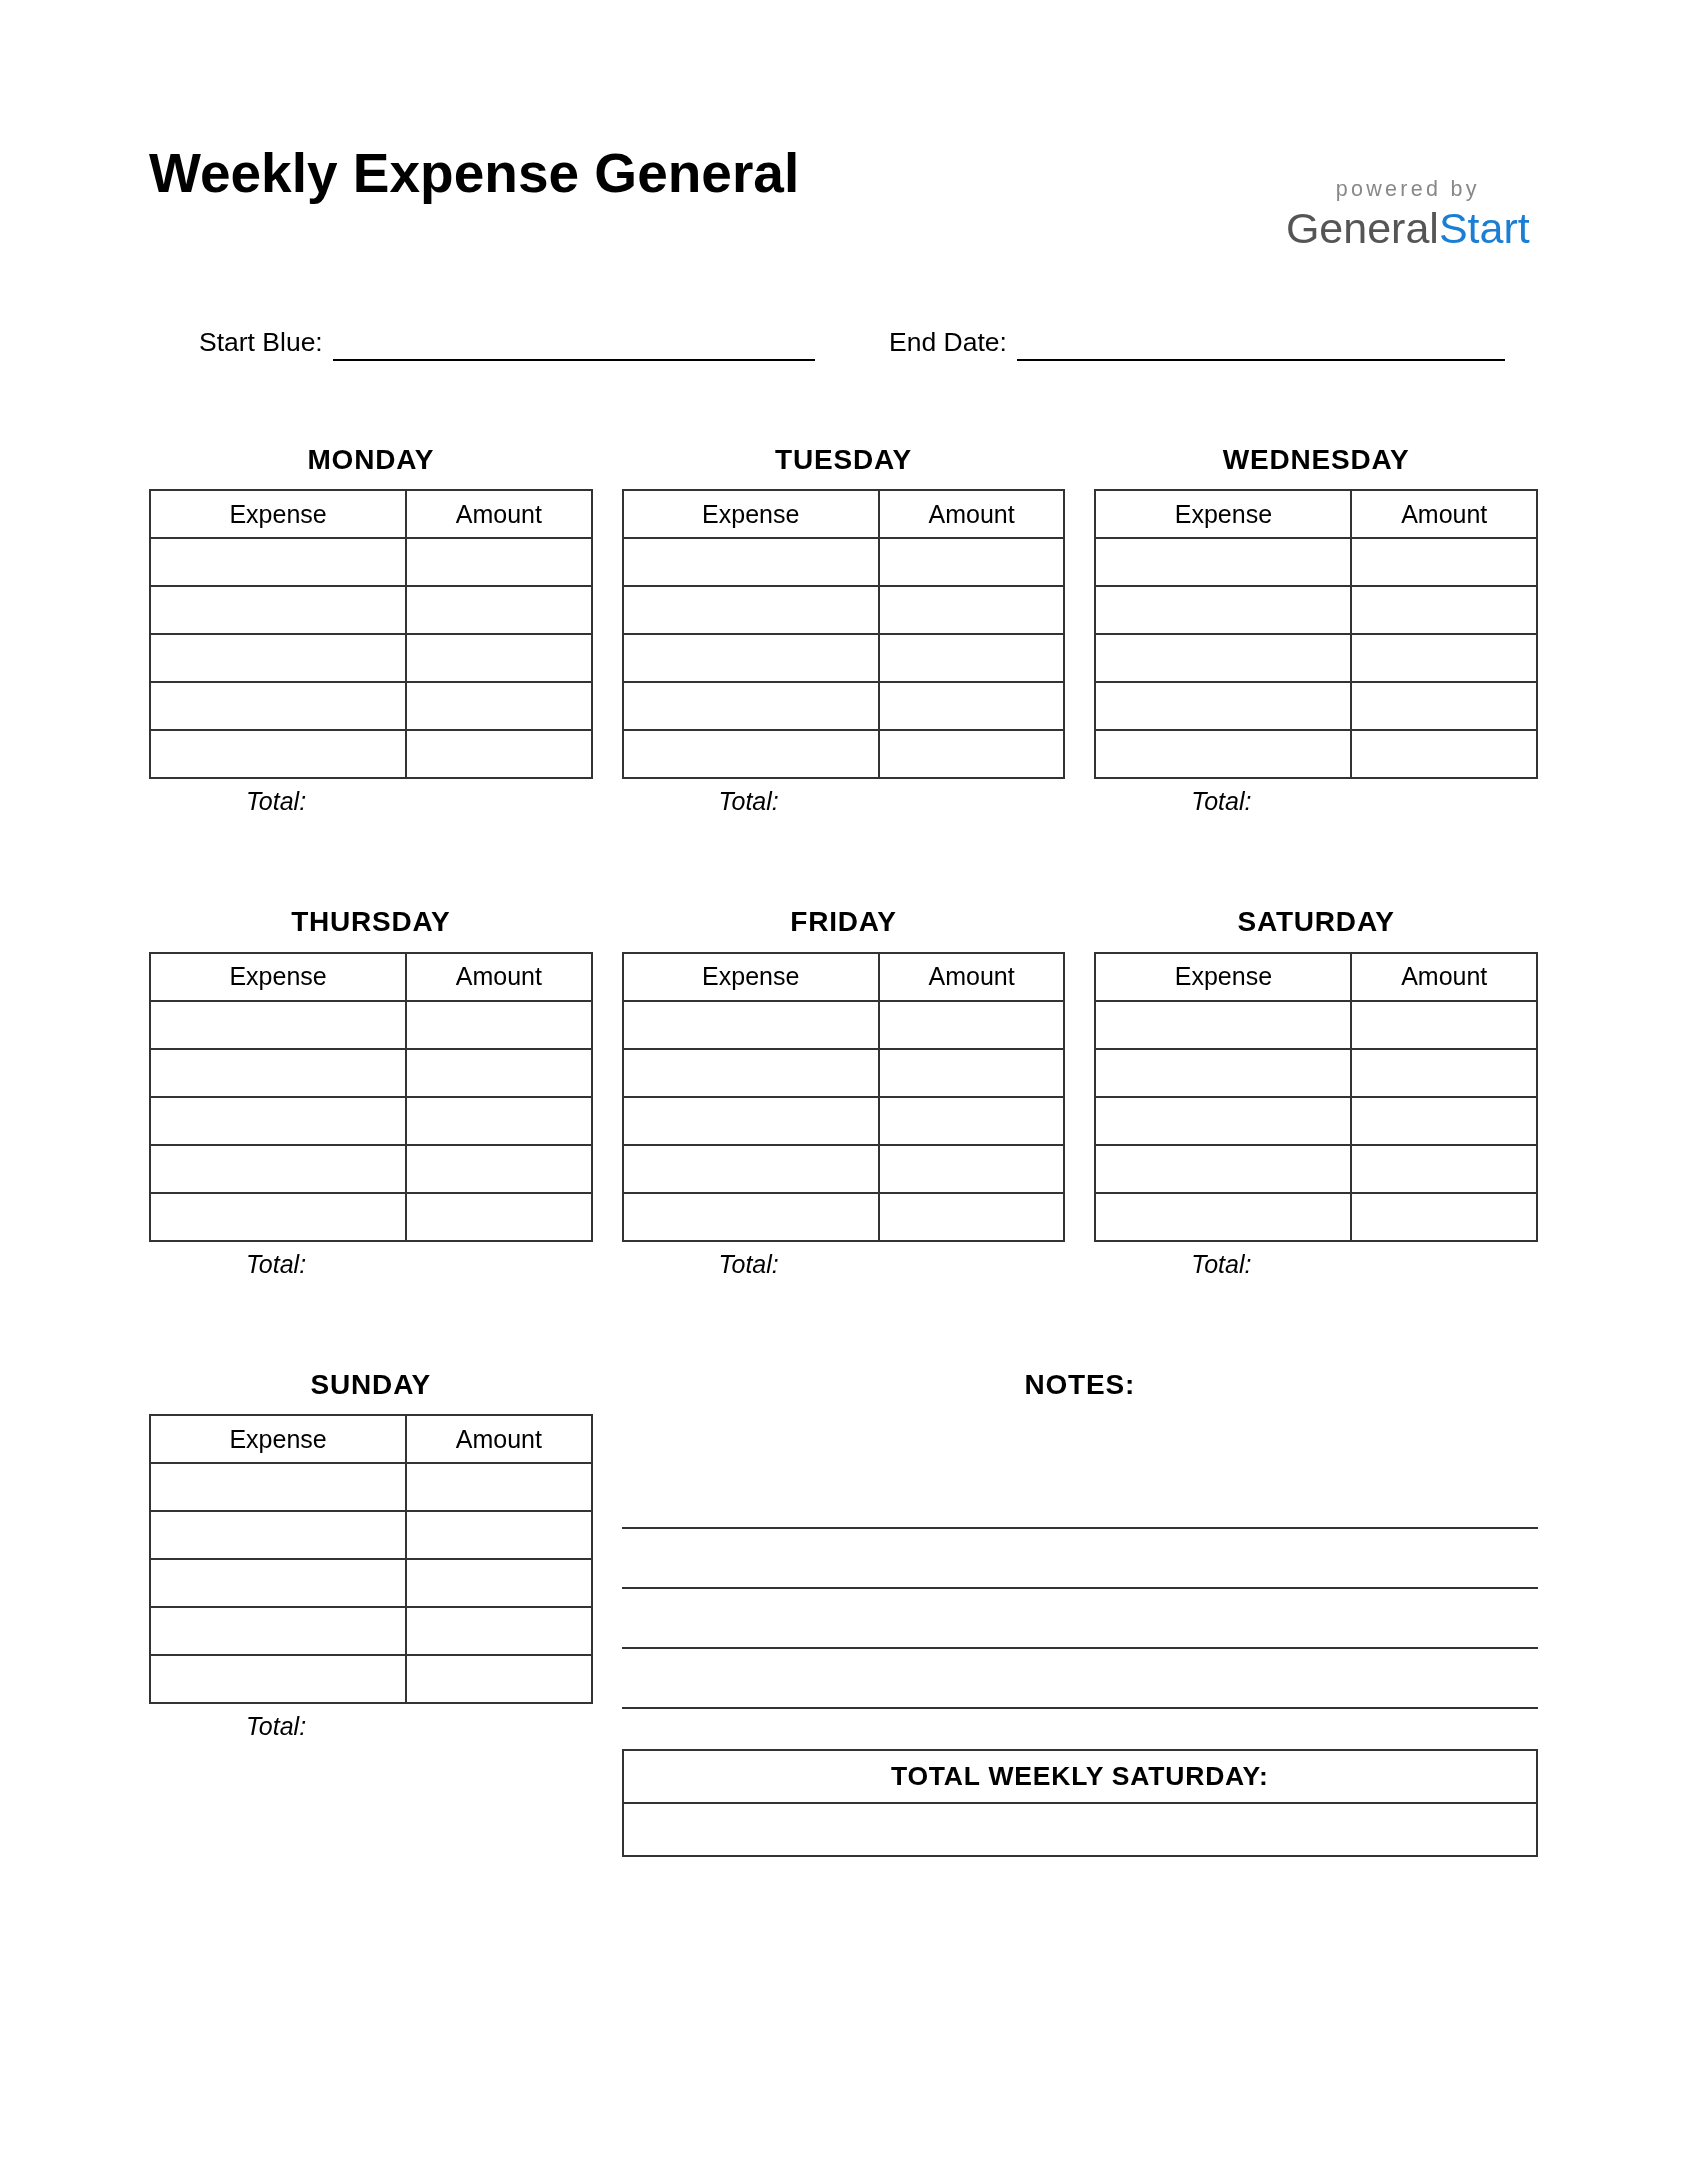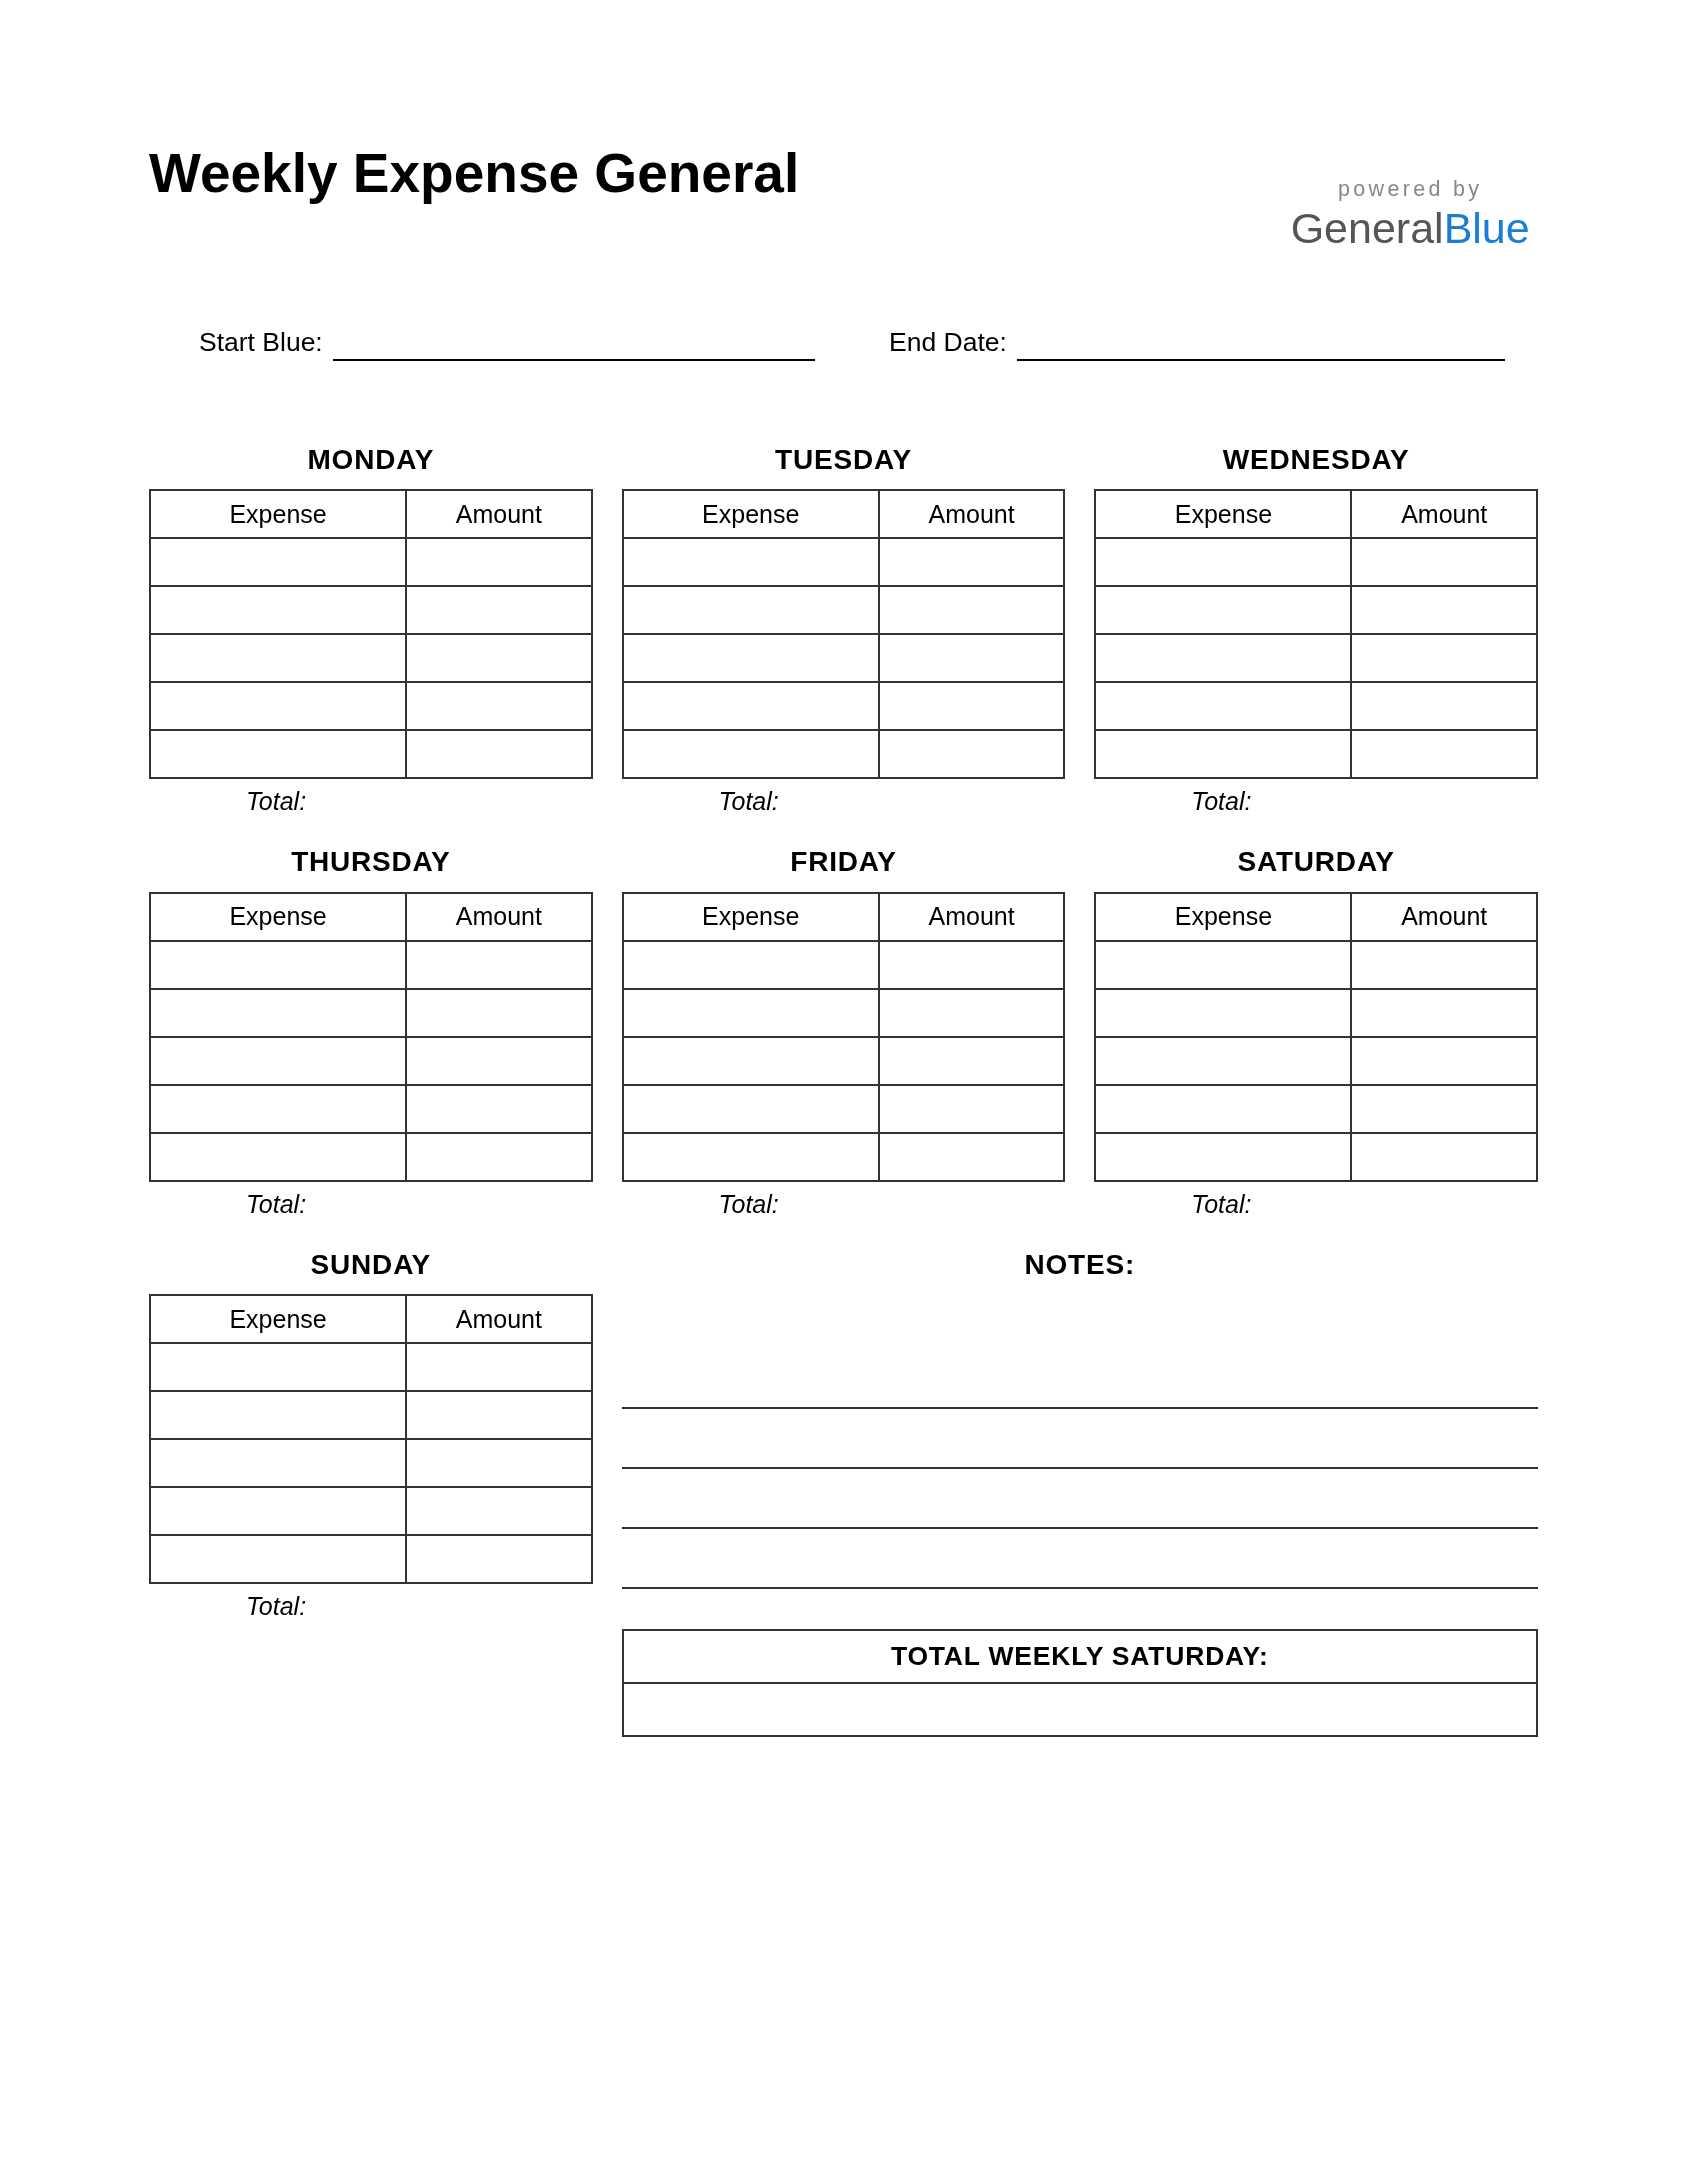--- a/index.html
+++ b/index.html
@@ -57,21 +57,21 @@
     padding-right: 10px;
   }
   .date-field .line {
     flex: 1;
     border-bottom: 2.5px solid #000;
     height: 33px;
   }
   .days-grid {
     display: grid;
     grid-template-columns: repeat(3, 1fr);
-    gap: 30px 29px;
+    gap: 90px 29px;
     margin: 0 0 0 0;
   }
   .day-block { }
   .day-name {
     text-align: center;
     font-weight: bold;
     font-size: 28px;
     margin-bottom: 13.2px;
     letter-spacing: 0.8px;
   }
@@ -145,21 +145,21 @@
   }
 </style>
 </head>
 <body>
 
 <div class="header">
   <div class="title">Weekly Expense General</div>
   <div class="brand">
     <div class="powered">powered by</div>
     <div class="name">
-      <span>General</span><span class="blue">Blue</span>
+      <span>General</span><span class="blue">Start</span>
     </div>
   </div>
 </div>
 
 <div class="dates">
   <div class="date-field">
     <label>Start Blue:</label>
     <div class="line"></div>
   </div>
   <div class="date-field">

